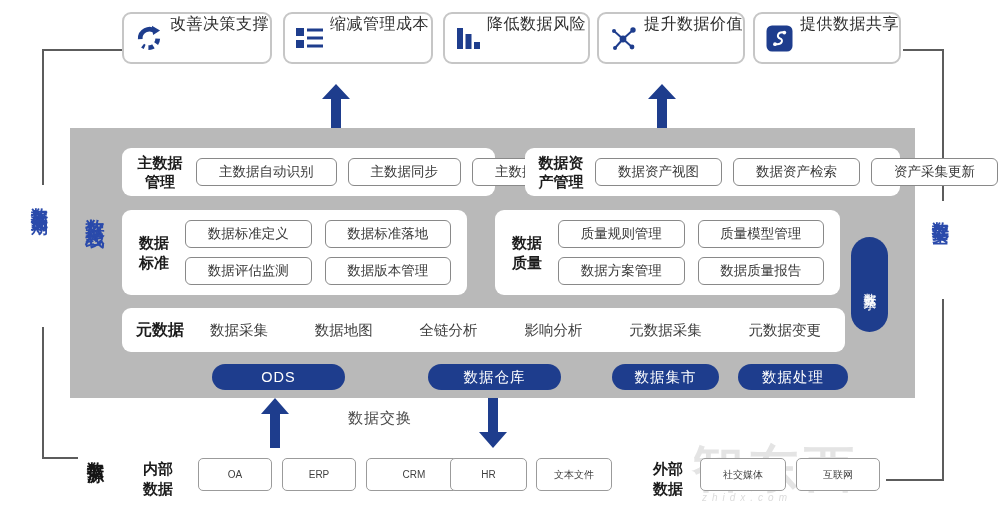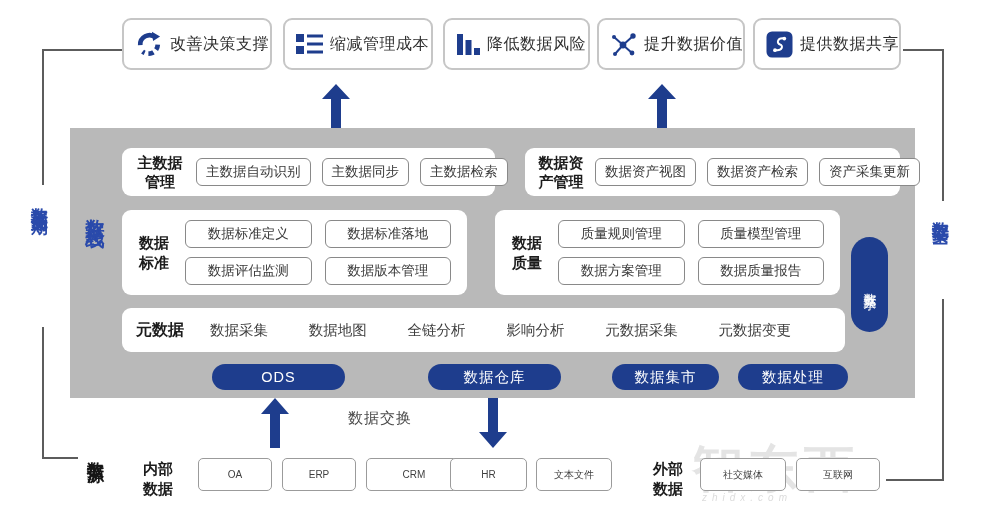--- a/index.html
+++ b/index.html
@@ -3,23 +3,23 @@
 <meta charset="utf-8">
 <style>
   html,body{margin:0;padding:0;background:#ffffff;}
   .stage{
     position:relative;width:1000px;height:524px;background:#ffffff;overflow:hidden;
     font-family:"Liberation Sans","DejaVu Sans",sans-serif;color:#2b2b2b;
   }
   .abs{position:absolute;}
   
   .benefit-box{
-    position:absolute;top:18px;height:52px;background:#fff;
+    position:absolute;top:12px;height:52px;background:#fff;
     border:2px solid #c6c6c6;border-radius:9px;
-    display:flex;align-items:center;gap:7px;padding-left:11px;box-sizing:border-box;
+    display:flex;gap:7px;padding-left:11px;box-sizing:border-box;
     z-index:2;
   }
   .benefit-label{font-size:16px;color:#2f2f2f;letter-spacing:.5px;white-space:nowrap;}
   .icon{display:flex;align-items:center;justify-content:center;}
   
   .arrow{position:absolute;z-index:2;}
   
   .panel{
     position:absolute;left:70px;top:128px;width:845px;height:270px;
     background:#b9b9b9;z-index:1;
@@ -33,26 +33,26 @@
     position:absolute;background:#ffffff;border-radius:9px;
     display:flex;align-items:center;box-sizing:border-box;z-index:2;
   }
   .card-title{
     font-weight:bold;color:#1c1c1c;font-size:15px;line-height:1.3;text-align:center;
     flex:none;
   }
   .chip{
     background:#fff;border:1px solid #898989;border-radius:6px;
     font-size:13.5px;color:#3a3a3a;text-align:center;
-    padding:4px 9px;white-space:nowrap;box-sizing:border-box;
+    padding:4px 22px;white-space:nowrap;box-sizing:border-box;
   }
   .chip-row{display:flex;gap:11px;align-items:center;}
   .chip-grid{display:grid;grid-template-columns:1fr 1fr;gap:9px 13px;flex:1;}
   .chip-grid .chip{padding:4px 8px;}
-  .meta-items{flex:1;display:flex;justify-content:space-between;padding-right:54px;}
+  .meta-items{flex:1;display:flex;justify-content:space-between;padding-right:24px;}
   .meta-item{font-size:14.5px;color:#3d3d3d;white-space:nowrap;}
   .pill{
     position:absolute;top:364px;height:26px;background:#1e3d8d;border-radius:13px;
     color:#fff;display:flex;align-items:center;justify-content:center;
     font-size:14.5px;letter-spacing:1px;z-index:2;
   }
   .share-pill{
     position:absolute;left:851px;top:237px;width:37px;height:95px;
     background:#1e3d8d;border-radius:19px;display:flex;align-items:center;justify-content:center;
     z-index:3;

